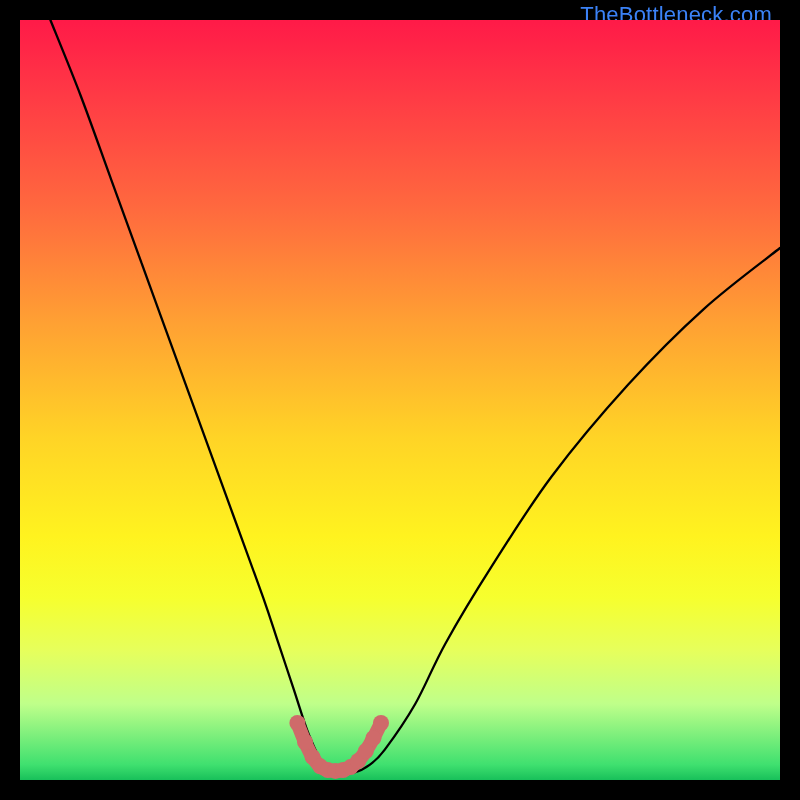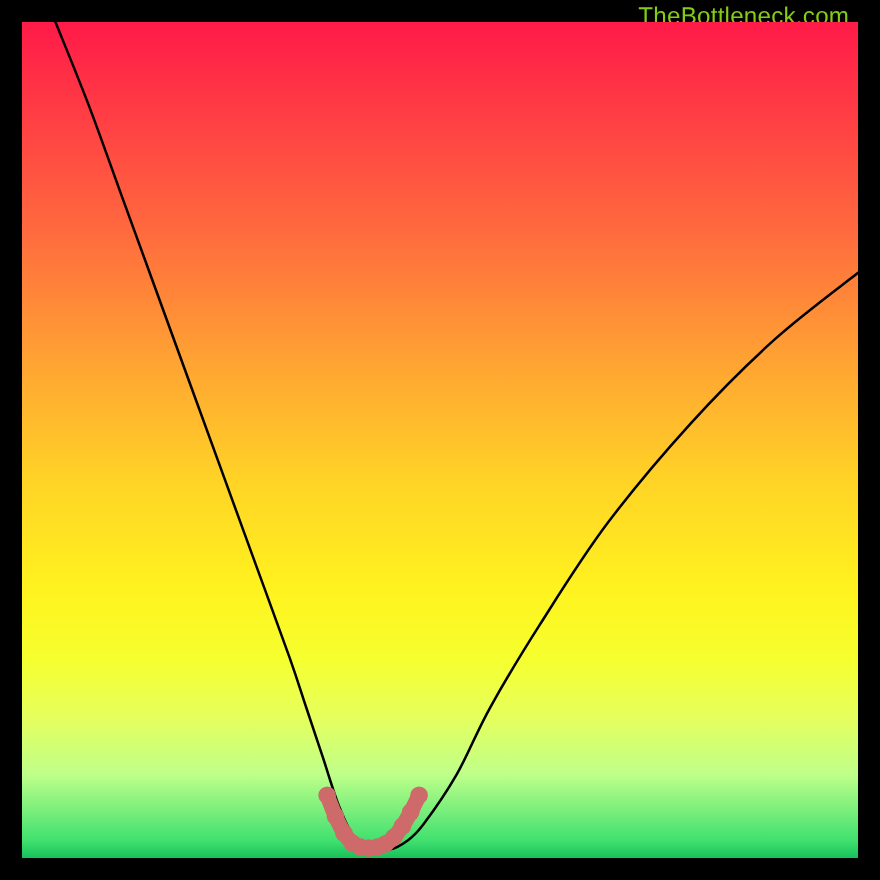--- a/index.html
+++ b/index.html
@@ -35,21 +35,21 @@
       #e6ff5c 83%,
       #bfff8a 90%,
       #3fe06f 98%,
       #18c05a 100%
     );
   }
   .watermark {
     position: absolute;
     top: 2px;
     right: 28px;
-    color: #84cc16;
+    color: #3b82f6;
     font-size: 22px;
     font-weight: 500;
     letter-spacing: 0.2px;
     user-select: none;
   }
   svg.curves {
     position: absolute;
     left: 0;
     top: 0;
     width: 760px;

